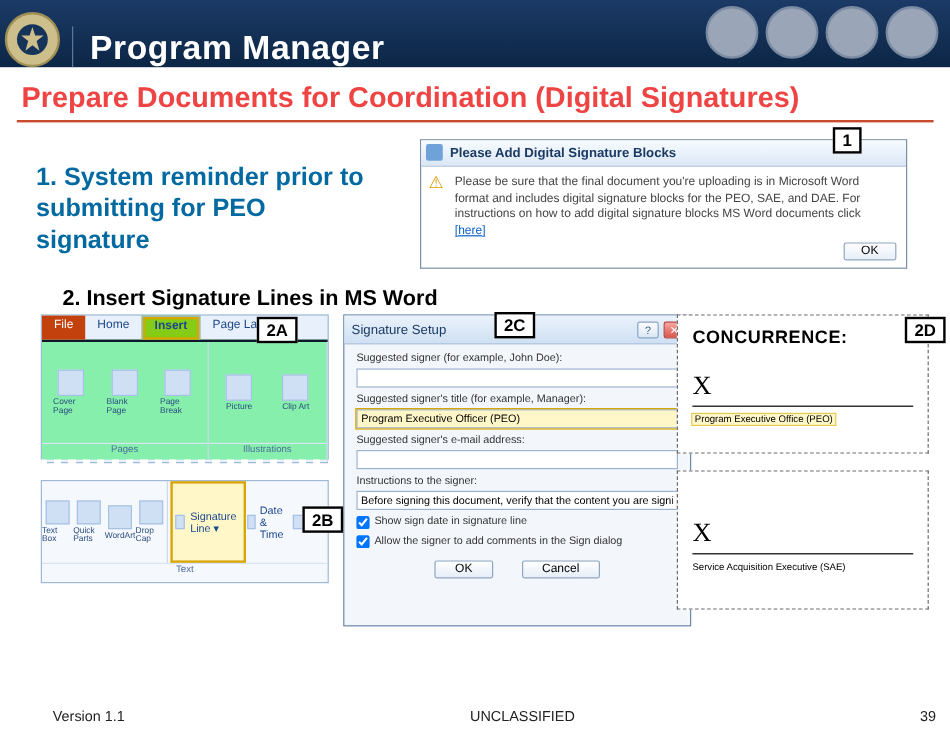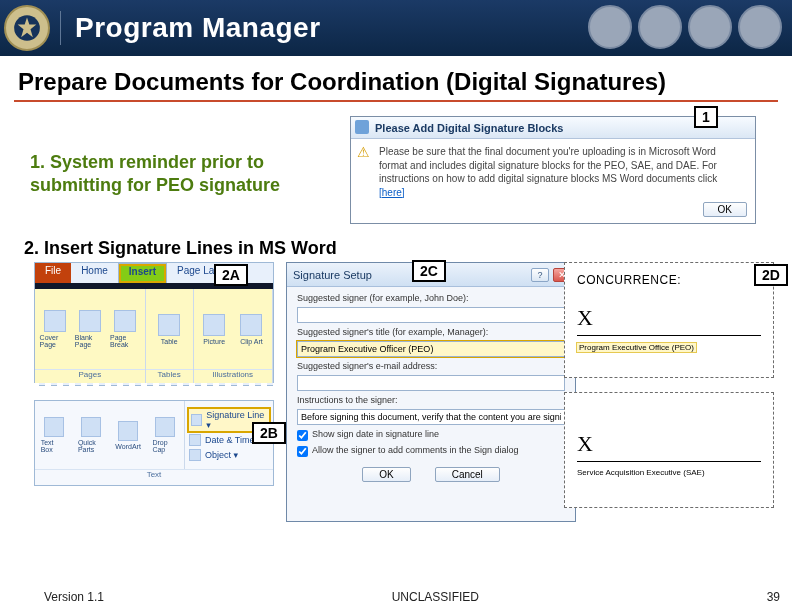--- a/index.html
+++ b/index.html
@@ -1,34 +1,34 @@
 <!DOCTYPE html>
 <html><head>
 <meta charset="utf-8">
 <style>
   * { box-sizing: border-box; margin: 0; padding: 0; }
   html, body { width: 792px; height: 612px; font-family: "Segoe UI", Arial, sans-serif; background: #fff; overflow: hidden; }
   .slide { width: 792px; height: 612px; position: relative; }
 
   
-  .header { position: absolute; left:0; top:0; width:792px; height:56px; background: linear-gradient(#1b3a66,#0c2645); display:flex; align-items:center; }
+  .header { position: absolute; left:0; top:0; width:792px; height:56px; background: linear-gradient(#1b3a66,#0c2645); display:flex; align-items:flex-end; }
   .header .dod-seal { width:46px; height:46px; margin:0 10px 0 4px; border-radius:50%; background:#cdbf8c; border:2px solid #a08f54; display:flex; align-items:center; justify-content:center; }
   .header .dod-seal svg { width:28px; height:28px; }
   .header .divider { width:1px; height:34px; background:#5f7796; margin-right:14px; }
   .header h1 { color:#fff; font-size:28px; font-weight:600; letter-spacing:0.5px; }
   .header .seals-right { position:absolute; right:10px; top:5px; display:flex; gap:6px; }
   .header .seals-right .mini { width:44px; height:44px; border-radius:50%; background:#9aa6b8; border:2px solid #7a8aa2; }
 
   
-  .title { position:absolute; left:18px; top:68px; font-size:24px; font-weight:700; color:#000000; }
+  .title { position:absolute; left:18px; top:68px; font-size:24px; font-weight:700; color:#ef4444; }
   .title-rule { position:absolute; left:14px; top:100px; width:764px; height:2px; background:#c84b2c; }
 
   
-  .step1-label { position:absolute; left:30px; top:135px; width:290px; font-size:18px; font-weight:700; color:#4d7c0f; line-height:1.25;margin-top:16px; }
-  .step2-label { position:absolute; left:24px; top:238px; font-size:18px; font-weight:700; color:#000; }
+  .step1-label { position:absolute; left:30px; top:135px; width:290px; font-size:21px; font-weight:700; color:#0369a1; line-height:1.25; }
+  .step2-label { position:absolute; left:52px; top:238px; font-size:18px; font-weight:700; color:#000; }
 
   .callout { position:absolute; background:#fff; border:2px solid #000; font-weight:700; font-size:14px; padding:1px 6px; z-index:20; text-align:center; }
   #c1 { left:694px; top:106px; }
   #c2a { left:214px; top:264px; }
   #c2b { left:252px; top:422px; }
   #c2c { left:412px; top:260px; }
   #c2d { left:754px; top:264px; }
 
   
   .dlg1 { position:absolute; left:350px; top:116px; width:406px; height:108px; border:1px solid #7b8ea6; background:#fff; font-size:10px; color:#444; }
@@ -40,35 +40,35 @@
   .dlg1 .btnrow { position:absolute; right:8px; bottom:6px; }
   .dlg1 .okbtn { font-size:10px; padding:1px 14px; border:1px solid #8fa5bf; background:linear-gradient(#fefefe,#e6eef8); border-radius:2px; }
 
   
   .ribbon { position:absolute; left:34px; top:262px; width:240px; height:124px; border:1px solid #9fb9d6; background:#e8f0fb; }
   .ribbon .tabs { display:flex; height:20px; font-size:10px; }
   .ribbon .tabs .tab { padding:2px 10px; color:#1b478d; }
   .ribbon .tabs .tab.file { background:#c2410c; color:#fff; }
   .ribbon .tabs .tab.active { background:#84cc16; border:1px solid #9fb9d6; border-bottom:none; color:#1b478d; font-weight:600; }
   .ribbon .tabs .tab.hl { box-shadow: inset 0 0 0 2px #d9a600; }
-  .ribbon .groups { height:100px; background:#fef9c3; border-top:6px solid #0f172a; display:flex; }
+  .ribbon .groups { height:100px; background:#86efac; border-top:2px solid #0f172a; display:flex; }
   .ribbon .grp { border-right:1px solid #cbd9ec; flex:1; display:flex; flex-direction:column; }
   .ribbon .icons { flex:1; display:flex; align-items:center; justify-content:space-around; padding:4px 2px; }
   .ribbon .ic { width:30px; display:flex; flex-direction:column; align-items:center; font-size:7px; color:#2a4d7e; gap:2px; }
   .ribbon .ic .glyph { width:22px; height:22px; background:#cfe0f5; border:1px solid #a7c1e4; }
   .ribbon .grplabel { height:14px; font-size:8px; text-align:center; color:#4b6e9d; border-top:1px solid #d8e4f3; }
   .ribbon .wavy { position:absolute; left:-2px; bottom:-4px; width:244px; height:6px; background: repeating-linear-gradient(90deg,#fff 0 6px, transparent 6px 12px); }
 
   
   .textgrp { position:absolute; left:34px; top:400px; width:240px; height:86px; border:1px solid #9fb9d6; background:#f5f8fd; }
   .textgrp .row { display:flex; height:68px; }
   .textgrp .left { width:150px; display:flex; align-items:center; justify-content:space-around; border-right:1px solid #cbd9ec;}
   .textgrp .ic { width:26px; display:flex; flex-direction:column; align-items:center; font-size:7px; color:#2a4d7e; gap:2px; }
   .textgrp .ic .glyph { width:20px; height:20px; background:#cfe0f5; border:1px solid #a7c1e4; }
-  .textgrp .right { flex:1; display:flex; flex-direction:column; justify-content:center; padding:2px 4px; gap:3px; }
+  .textgrp .right { flex:1; display:flex; flex-direction:row; justify-content:center; padding:2px 4px; gap:3px; }
   .textgrp .menuitem { font-size:9px; color:#1b478d; display:flex; align-items:center; gap:4px; }
   .textgrp .menuitem.hl { background:#fff7c8; outline:2px solid #d9a600; padding:1px 2px; }
   .textgrp .menuitem .micon { width:12px; height:12px; background:#cfe0f5; border:1px solid #a7c1e4; }
   .textgrp .lbl { height:14px; font-size:8px; text-align:center; color:#4b6e9d; border-top:1px solid #d8e4f3; }
 
   
   .dlg2 { position:absolute; left:286px; top:262px; width:290px; height:260px; border:1px solid #6f89a8; background:#f3f6fb; font-size:10px; color:#333; }
   .dlg2 .bar { height:24px; background:linear-gradient(#ebf2fb,#cfe0f3); border-bottom:1px solid #a8bfdc; display:flex; align-items:center; justify-content:space-between; padding:0 4px 0 6px; font-size:11px; color:#1a3a63; }
   .dlg2 .bar .wbtns { display:flex; gap:4px; }
   .dlg2 .bar .wbtn { width:18px; height:14px; border:1px solid #8ba6c7; background:linear-gradient(#fefefe,#dbe7f4); border-radius:2px; font-size:9px; display:flex; align-items:center; justify-content:center; color:#3a5a82; }
@@ -78,21 +78,21 @@
   .dlg2 .inp { height:16px; border:1px solid #9cb3cf; background:#fff; font-size:9px; padding:1px 3px; width:100%; }
   .dlg2 .inp.hl { background:#fff7c8; outline:1px solid #d9a600; }
   .dlg2 .chk { display:flex; align-items:flex-start; gap:4px; font-size:9px; }
   .dlg2 .chk input { width:11px; height:11px; margin-top:1px; }
   .dlg2 .btnrow { display:flex; justify-content:center; gap:24px; margin-top:6px; }
   .dlg2 .dbtn { font-size:10px; padding:1px 16px; border:1px solid #8fa5bf; background:linear-gradient(#fefefe,#e6eef8); border-radius:2px; }
 
   
   .sigpanel { position:absolute; left:564px; top:262px; width:210px; height:260px; }
   .sigblock { border:1px dashed #6c6c6c; background:#fff; height:116px; margin-bottom:14px; padding:10px 12px 6px 12px; position:relative; }
-  .sigblock .title { position:static; font-size:12px; font-weight:400; color:#000; letter-spacing:0.5px; margin-bottom:18px; }
+  .sigblock .title { position:static; font-size:15px; font-weight:700; color:#000; letter-spacing:0.5px; margin-bottom:18px; }
   .sigblock .x { font-family: Georgia, serif; font-size:22px; color:#000; }
   .sigblock .line { height:1px; background:#000; margin-top:4px; }
   .sigblock .role { font-size:8px; color:#000; margin-top:6px; }
   .sigblock .role.hl { background:#fff7c8; display:inline-block; padding:0 2px; outline:1px solid #e6c951; }
 
   
   .footer { position:absolute; left:16px; bottom:8px; width:792px; display:flex; justify-content:space-between; padding:0 28px; font-size:12px; color:#222; }
 </style>
 </head>
 <body>
@@ -155,29 +155,20 @@
         <div class="ic">
               <div class="glyph"></div>
               <span>Blank Page</span>
             </div>
         <div class="ic">
               <div class="glyph"></div>
               <span>Page Break</span>
             </div>
       </div>
       <div class="grplabel">Pages</div>
-    </div>
-    <div class="grp" style="flex:0.6">
-      <div class="icons">
-        <div class="ic">
-              <div class="glyph"></div>
-              <span>Table</span>
-            </div>
-      </div>
-      <div class="grplabel">Tables</div>
     </div>
     <div class="grp" style="flex:1">
       <div class="icons">
         <div class="ic">
               <div class="glyph"></div>
               <span>Picture</span>
             </div>
         <div class="ic">
               <div class="glyph"></div>
               <span>Clip Art</span>

